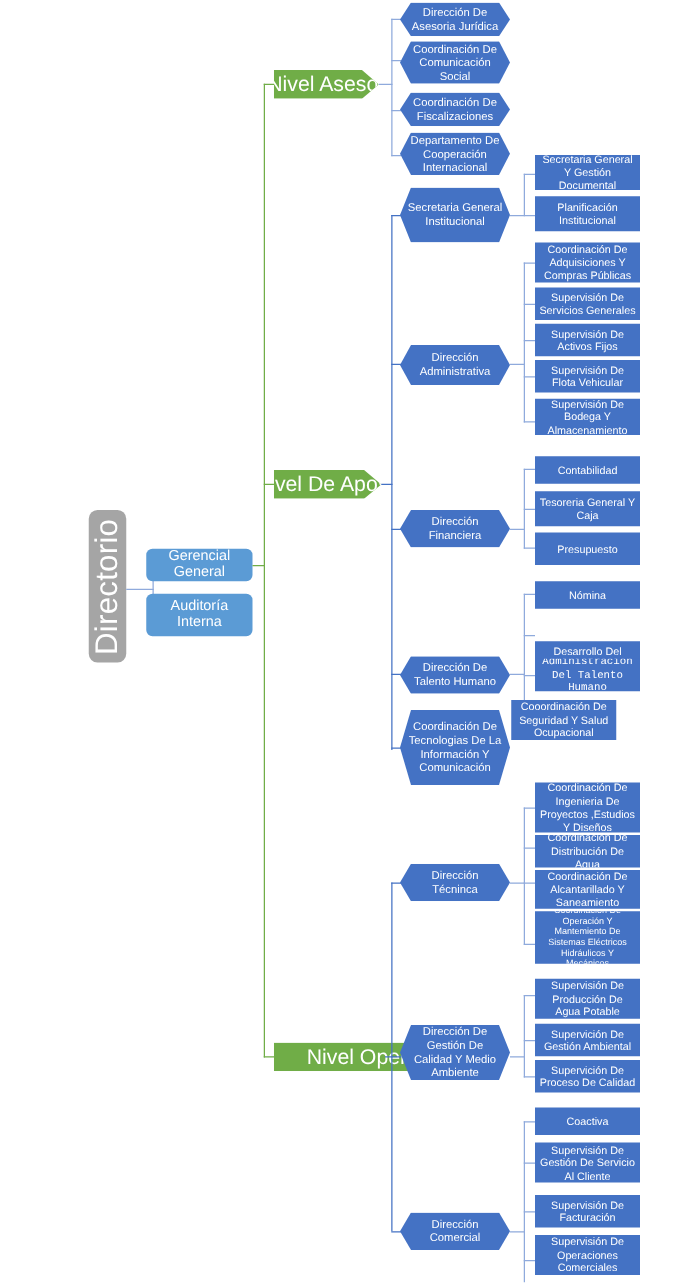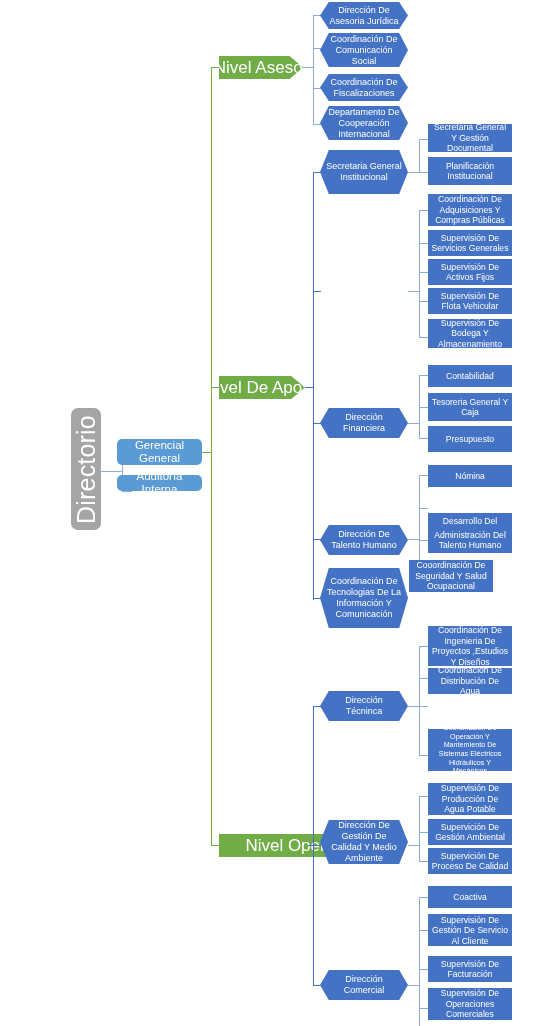--- a/index.html
+++ b/index.html
@@ -96,21 +96,21 @@
   </div>
 
   <div class="ln h" style="left:101px;top:471px;width:22px;"></div>
   <div class="ln v" style="left:122px;top:452px;height:40px;"></div>
   <div class="ln h" style="left:122px;top:452px;width:10px;"></div>
   <div class="ln h" style="left:122px;top:491px;width:10px;"></div>
 
   <div class="rbox" style="left:117px;top:439px;width:85px;height:26px;">
     <span>Gerencial General</span>
   </div>
-  <div class="rbox" style="left:117px;top:475px;width:85px;height:16px;">
+  <div class="rbox" style="left:117px;top:475px;width:85px;height:34px;">
     <span>Auditoría Interna</span>
   </div>
 
   <div class="ln h green" style="left:202px;top:452px;width:10px;"></div>
   <div class="ln v green" style="left:211px;top:67px;height:779px;"></div>
   <div class="ln h green" style="left:211px;top:67px;width:10px;"></div>
   <div class="ln h green" style="left:211px;top:387px;width:10px;"></div>
   <div class="ln h green" style="left:211px;top:845px;width:10px;"></div>
 
   <div class="nivel" style="left:219px;top:56px;width:84px;height:23px;">
@@ -159,20 +159,23 @@
   <div class="ln h" style="left:419px;top:139px;width:9px;"></div>
   <div class="ln h" style="left:419px;top:172px;width:9px;"></div>
 
   <div class="leaf" style="left:428px;top:124px;width:84px;height:28px;">
     <span>Secretaria  General Y Gestión Documental</span>
   </div>
   <div class="leaf" style="left:428px;top:157px;width:84px;height:28px;">
     <span>Planificación Institucional</span>
   </div>
 
+  <div class="hex" style="left:320px;top:276px;width:88px;height:32px;">
+    <span>Dirección Administrativa</span>
+  </div>
   <div class="ln h" style="left:408px;top:291px;width:12px;"></div>
   <div class="ln v" style="left:419px;top:210px;height:128px;"></div>
   <div class="ln h" style="left:419px;top:210px;width:9px;"></div>
   <div class="ln h" style="left:419px;top:243px;width:9px;"></div>
   <div class="ln h" style="left:419px;top:272px;width:9px;"></div>
   <div class="ln h" style="left:419px;top:301px;width:9px;"></div>
   <div class="ln h" style="left:419px;top:337px;width:9px;"></div>
 
   <div class="leaf" style="left:428px;top:194px;width:84px;height:32px;">
     <span>Coordinación  De Adquisiciones Y Compras Públicas</span>
@@ -218,21 +221,21 @@
   <div class="ln h" style="left:419px;top:508px;width:9px;"></div>
   <div class="ln h" style="left:419px;top:540px;width:9px;"></div>
   <div class="ln h" style="left:419px;top:579px;width:9px;"></div>
 
   <div class="leaf" style="left:428px;top:465px;width:84px;height:22px;">
     <span>Nómina</span>
   </div>
   <div class="leaf" style="left:428px;top:494px;width:84px;height:26px;margin-top:19px;">
     <span>Desarrollo Del Talento Humano</span>
   </div>
-  <div class="leaf" style="left:428px;top:527px;width:84px;height:26px;">
+  <div class="leaf" style="left:428px;top:527px;width:84px;height:26px;font-family:Liberation Mono, monospace;">
     <span>Administración Del Talento  Humano</span>
   </div>
   <div class="leaf" style="left:409px;top:560px;width:84px;height:32px;">
     <span>Cooordinación De Seguridad  Y Salud Ocupacional</span>
   </div>
 
   <div class="hex" style="left:320px;top:568px;width:88px;height:60px;">
     <span>Coordinación De Tecnologias De La Información Y Comunicación</span>
   </div>
 
@@ -255,20 +258,23 @@
   <div class="ln h" style="left:419px;top:678px;width:9px;"></div>
   <div class="ln h" style="left:419px;top:706px;width:9px;"></div>
   <div class="ln h" style="left:419px;top:755px;width:9px;"></div>
 
   <div class="leaf" style="left:428px;top:626px;width:84px;height:40px;">
     <span>Coordinación De Ingenieria  De Proyectos ,Estudios Y Diseños</span>
   </div>
   <div class="leaf" style="left:428px;top:668px;width:84px;height:26px;">
     <span>Coordinación  De Distribución De Agua</span>
   </div>
+  <div class="leaf" style="left:428px;top:696px;width:84px;height:31px;">
+    <span>Coordinación  De Alcantarillado  Y Saneamiento</span>
+  </div>
   <div class="leaf tiny" style="left:428px;top:729px;width:84px;height:42px;">
     <span>Coordinación De Operación Y Mantemiento De Sistemas Eléctricos Hidráulicos Y Mecánicos</span>
   </div>
 
   <div class="hex" style="left:320px;top:820px;width:88px;height:44px;">
     <span>Dirección De Gestión De Calidad Y Medio Ambiente</span>
   </div>
   <div class="ln h" style="left:408px;top:845px;width:12px;"></div>
   <div class="ln v" style="left:419px;top:796px;height:66px;"></div>
   <div class="ln h" style="left:419px;top:796px;width:9px;"></div>

